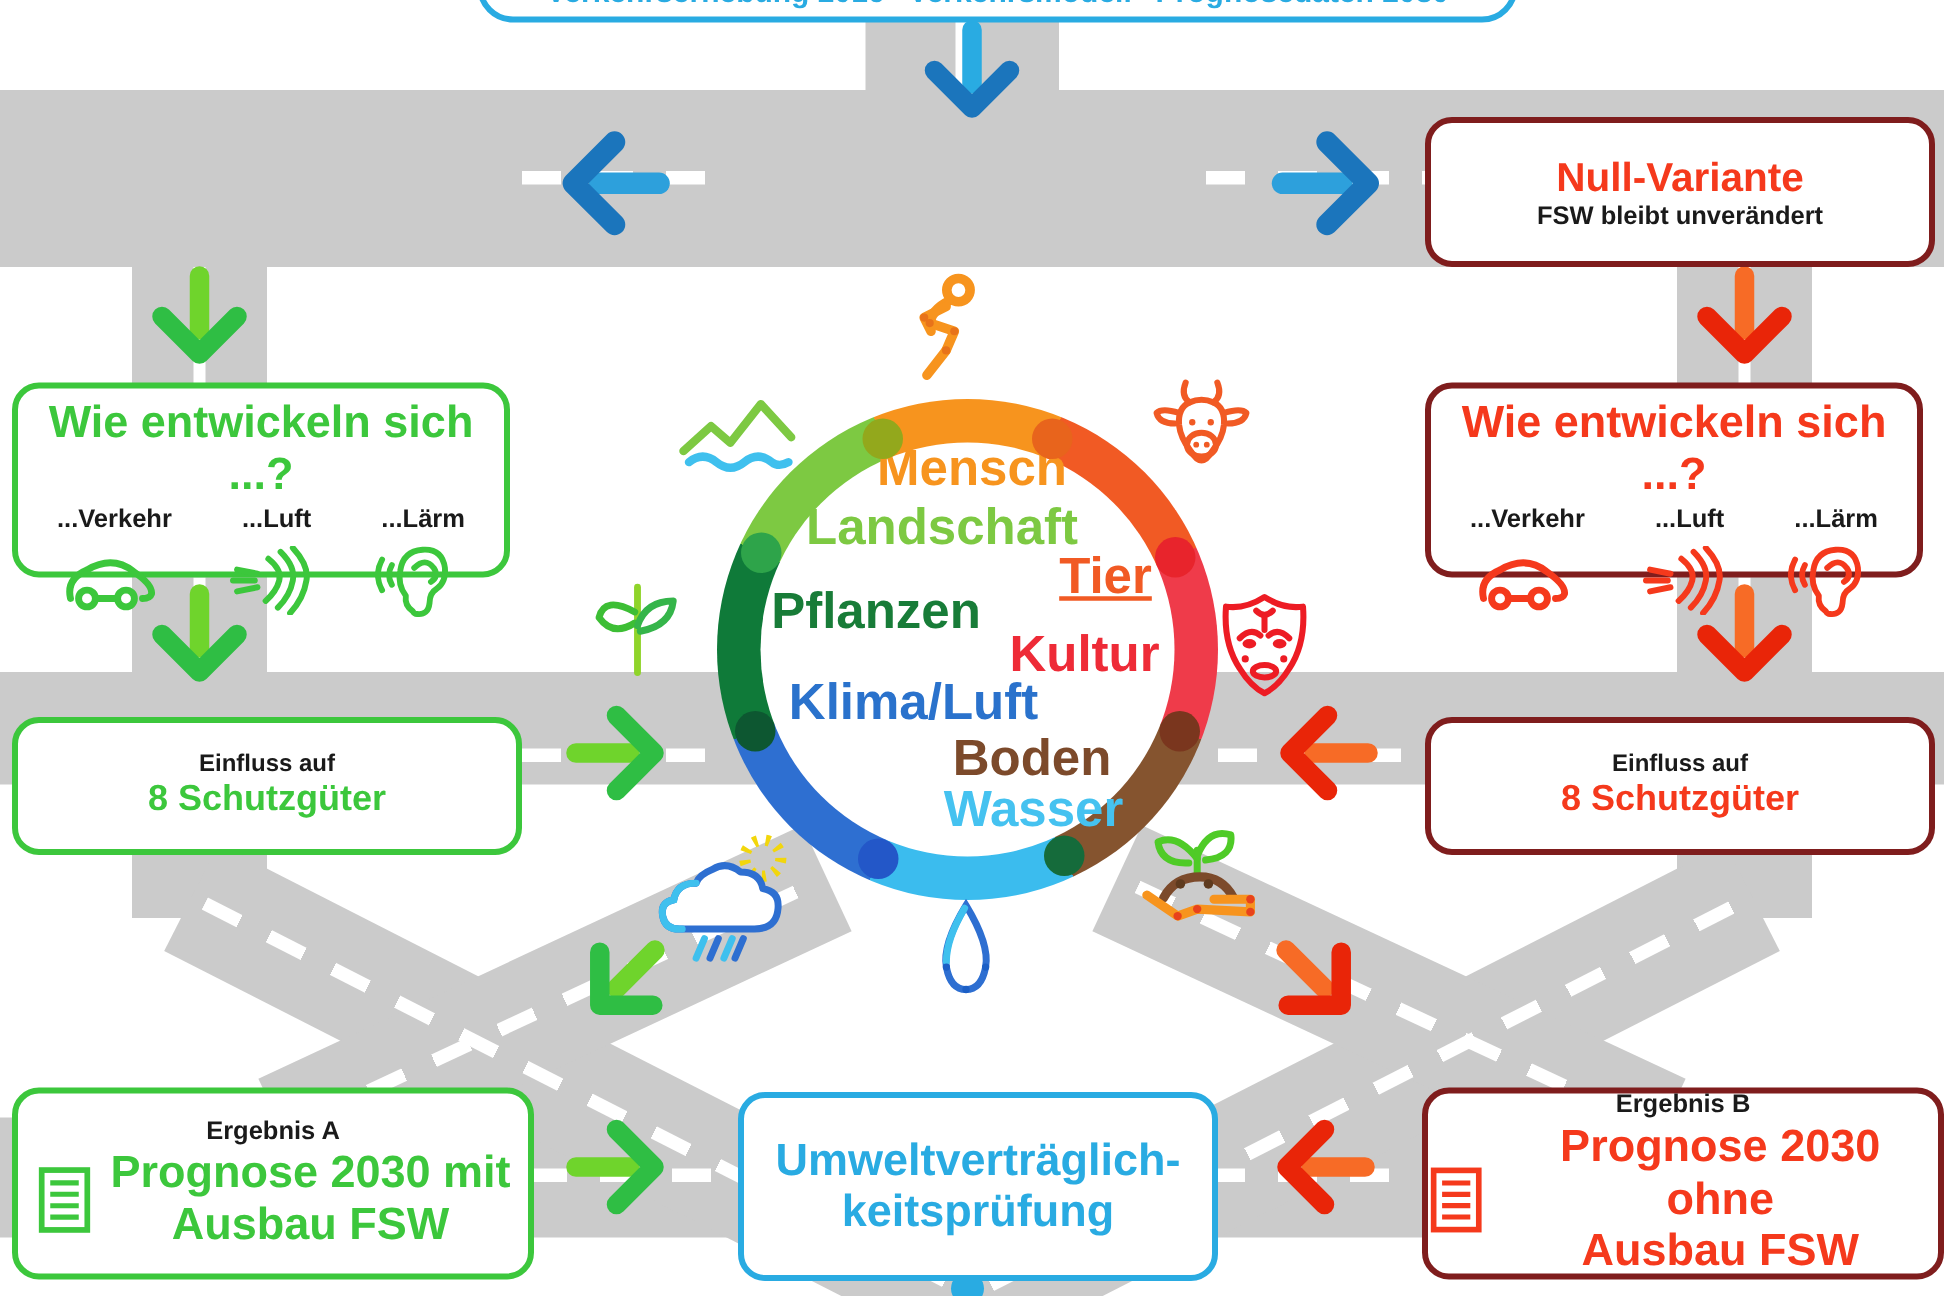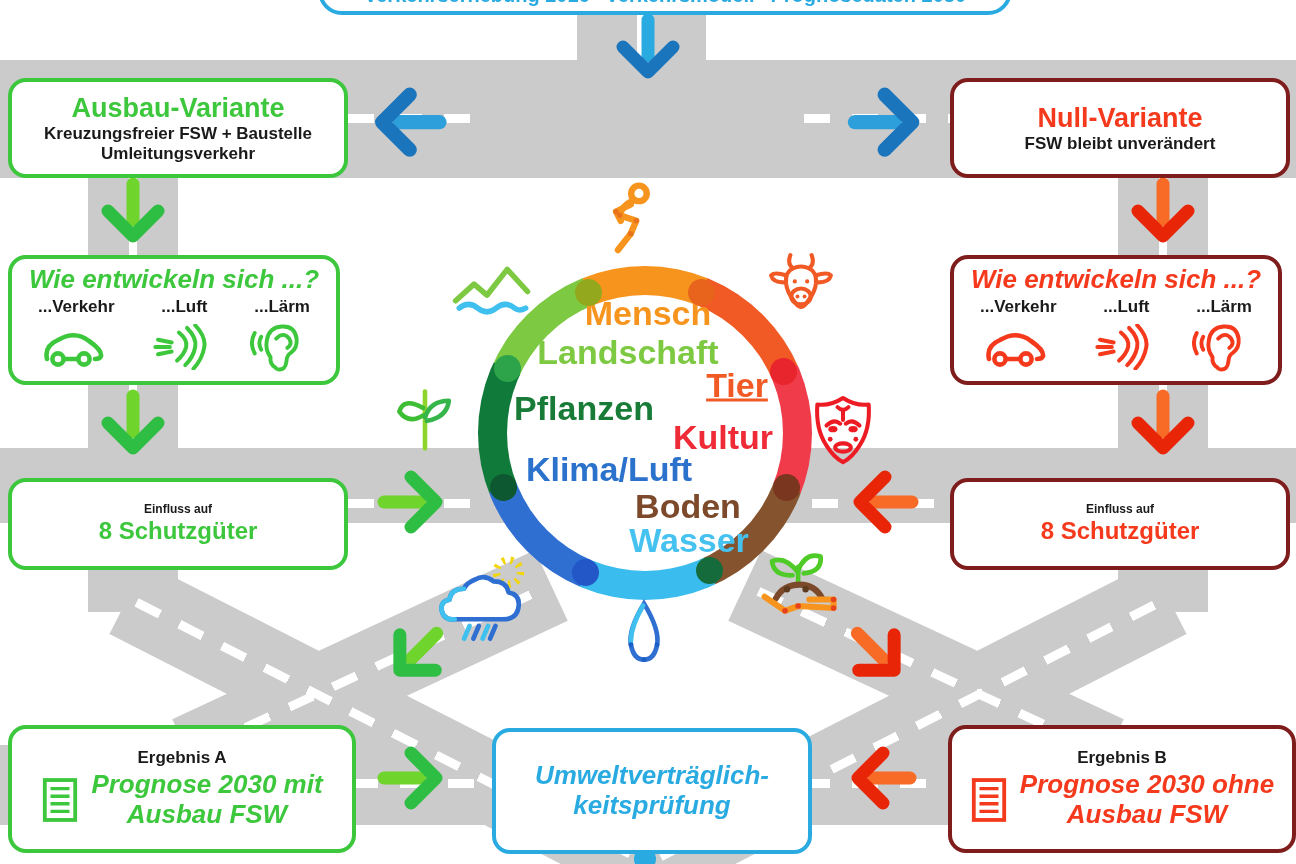--- a/index.html
+++ b/index.html
@@ -13,25 +13,25 @@
        display:flex;flex-direction:column;align-items:center;justify-content:center;
        text-align:center;line-height:1.15;}
   .b-green{border:4px solid #3CC73C;}
   .b-red{border:4px solid #7f1d1d;}
   .b-blue{border:4px solid #29ABE2;}
   .t-green{color:#3CC73C;}
   .t-red{color:#F5391C;}
   .t-cyan{color:#29ABE2;}
   .t-black{color:#1A1A1A;}
   .t-27{font-size:27px;}
-  .t-26{font-size:26px;font-style:italic;}
+  .t-26{font-size:30px;}
   .t-24{font-size:24px;}
   .t-20{font-size:20px;}
   .t-17{font-size:17px;}
-  .t-16{font-size:12px;}
+  .t-16{font-size:16px;}
   .wie-row{display:flex;justify-content:space-between;width:100%;box-sizing:border-box;
            padding:2px 26px 0 26px;}
   .wie-icons{display:flex;justify-content:space-between;align-items:center;width:100%;
              box-sizing:border-box;padding:4px 30px 2px 30px;}
   .erg-row{display:flex;align-items:center;gap:12px;margin-top:2px;}
   .top-src{flex-direction:row;justify-content:space-between;align-items:flex-end;
            box-sizing:border-box;padding:0 42px 4px 42px;border-radius:24px;}
   .icon{position:absolute;z-index:4;}
   .flow-arrow{position:absolute;z-index:5;overflow:visible;}
   #ring{position:absolute;left:478px;top:266px;width:334px;height:334px;border-radius:50%;z-index:3;}
@@ -76,25 +76,20 @@
   <div class="lane-dash" style="left:630px;top:725px;width:560px;transform:rotate(-27deg)"></div>
   <div class="lane-dash" style="left:741px;top:665px;width:370px;transform:rotate(25deg)"></div>
 
   <div class="box b-blue top-src" style="left:318px;top:-58px;width:694px;height:73px">
     <span class="t-cyan t-20">Verkehrserhebung 2016</span>
     <span class="t-cyan t-20">Verkehrsmodell</span>
     <span class="t-cyan t-20">Prognosedaten 2030</span>
   </div>
 
 
-  <div class="box b-green" style="left:8px;top:78px;width:332px;height:92px">
-    <div class="t-green t-27">Ausbau-Variante</div>
-    <div class="t-black t-17">Kreuzungsfreier FSW + Baustelle</div>
-    <div class="t-black t-17">Umleitungsverkehr</div>
-  </div>
 
   <div class="box b-red" style="left:950px;top:78px;width:332px;height:92px">
     <div class="t-red t-27">Null-Variante</div>
     <div class="t-black t-17">FSW bleibt unverändert</div>
   </div>
 
   <div class="box b-green" style="left:8px;top:255px;width:332px;height:130px;justify-content:flex-start;padding-top:6px;box-sizing:border-box">
     <div class="t-green t-26">Wie entwickeln sich ...?</div>
     <div class="wie-row">
       <span class="t-black t-17">...Verkehr</span>

